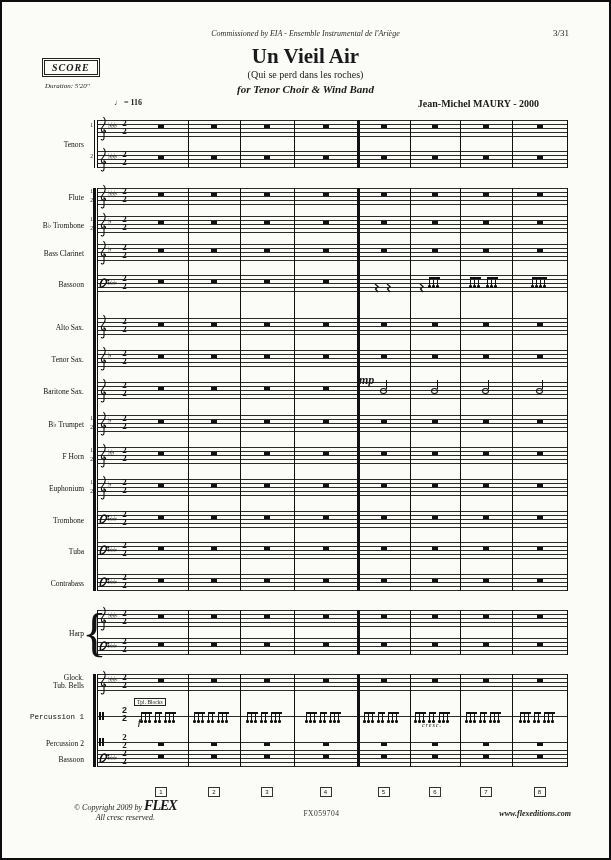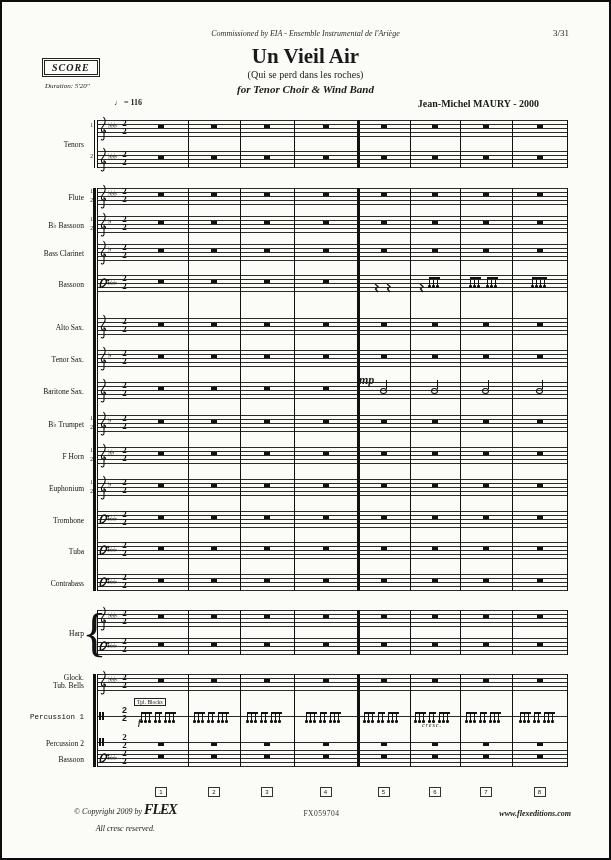--- a/index.html
+++ b/index.html
@@ -30,21 +30,21 @@
   .tsig{position:absolute;left:118px;width:9px;text-align:center;font-size:9px;font-weight:bold;line-height:8px;}
   
   #perc1-box{top:696px;left:132px;border:1px solid #222;font-size:5.5px;padding:0 2px;background:#fbfbf8;}
   #perc1-dyn{top:716px;left:136px;font-size:8px;font-weight:bold;font-style:italic;}
   #perc1-cresc{top:720px;left:420px;font-size:6px;font-style:italic;letter-spacing:1px;}
   #bari-dyn{top:371px;left:357px;font-size:12px;font-weight:bold;font-style:italic;}
   
   .barnum{position:absolute;top:785px;width:10px;height:8px;border:1px solid #333;
           font-size:6px;line-height:8px;text-align:center;font-family:"Liberation Sans",sans-serif;}
   
-  #copyright{top:799px;left:72px;font-size:8px;font-style:italic;line-height:17px;}
+  #copyright{top:799px;left:72px;font-size:8px;font-style:italic;line-height:10px;}
   #copyright .logo{font-size:14px;font-weight:bold;font-style:italic;letter-spacing:-1px;}
   #copyright .l2{display:block;text-align:center;}
   #reference{top:807px;font-size:7.5px;letter-spacing:.5px;color:#333;padding-left:32px;}
   #website{top:807px;right:38px;font-size:8px;font-weight:bold;font-style:italic;}
 </style>
 </head>
 <body>
 
 <div id="page">
 
@@ -111,21 +111,21 @@
         <div style="position: absolute; left: 209px; top: 5px; width: 6px; height: 3px; background: rgb(17, 17, 17);"></div>
         <div style="position: absolute; left: 262px; top: 5px; width: 6px; height: 3px; background: rgb(17, 17, 17);"></div>
         <div style="position: absolute; left: 320.5px; top: 5px; width: 6px; height: 3px; background: rgb(17, 17, 17);"></div>
         <div style="position: absolute; left: 378.5px; top: 5px; width: 6px; height: 3px; background: rgb(17, 17, 17);"></div>
         <div style="position: absolute; left: 430px; top: 5px; width: 6px; height: 3px; background: rgb(17, 17, 17);"></div>
         <div style="position: absolute; left: 481px; top: 5px; width: 6px; height: 3px; background: rgb(17, 17, 17);"></div>
         <div style="position: absolute; left: 534.5px; top: 5px; width: 6px; height: 3px; background: rgb(17, 17, 17);"></div>
       </div>
       <div class="staff" style="position: absolute; left: 0px; right: 0px; top: 214px; height: 17px;">
         <div class="lines5" style="position: absolute;"></div>
-        <div class="lbl" style="position: absolute; top: 5px;">B♭ Bassoon</div>
+        <div class="lbl" style="position: absolute; top: 5px;">B♭ Trombone</div>
         <div class="numv" style="position: absolute; top: 0px;">1</div>
         <div class="numv" style="position: absolute; top: 9px;">2</div>
         <div style="position: absolute; left: 97px; top: -4px;"><svg width="9" height="26" viewBox="0 0 9 26">
             <path d="M4.5 1 C7 4 6.5 7 4.5 9.5 C2 12.5 1.5 15 4 16.5 C6.6 18 7.5 14.4 5 13.9 L5 22 C5 24.5 2.4 24.6 2.3 23" fill="none" stroke="#111" stroke-width="1.1"></path>
           </svg></div>
         <div class="keysig" style="position: absolute; top: 1px;">♭</div>
         <div class="tsig" style="position: absolute; top: -1px;">2</div>
         <div class="tsig" style="position: absolute; top: 7px;">2</div>
         <div style="position: absolute; left: 156px; top: 5px; width: 6px; height: 3px; background: rgb(17, 17, 17);"></div>
         <div style="position: absolute; left: 209px; top: 5px; width: 6px; height: 3px; background: rgb(17, 17, 17);"></div>

